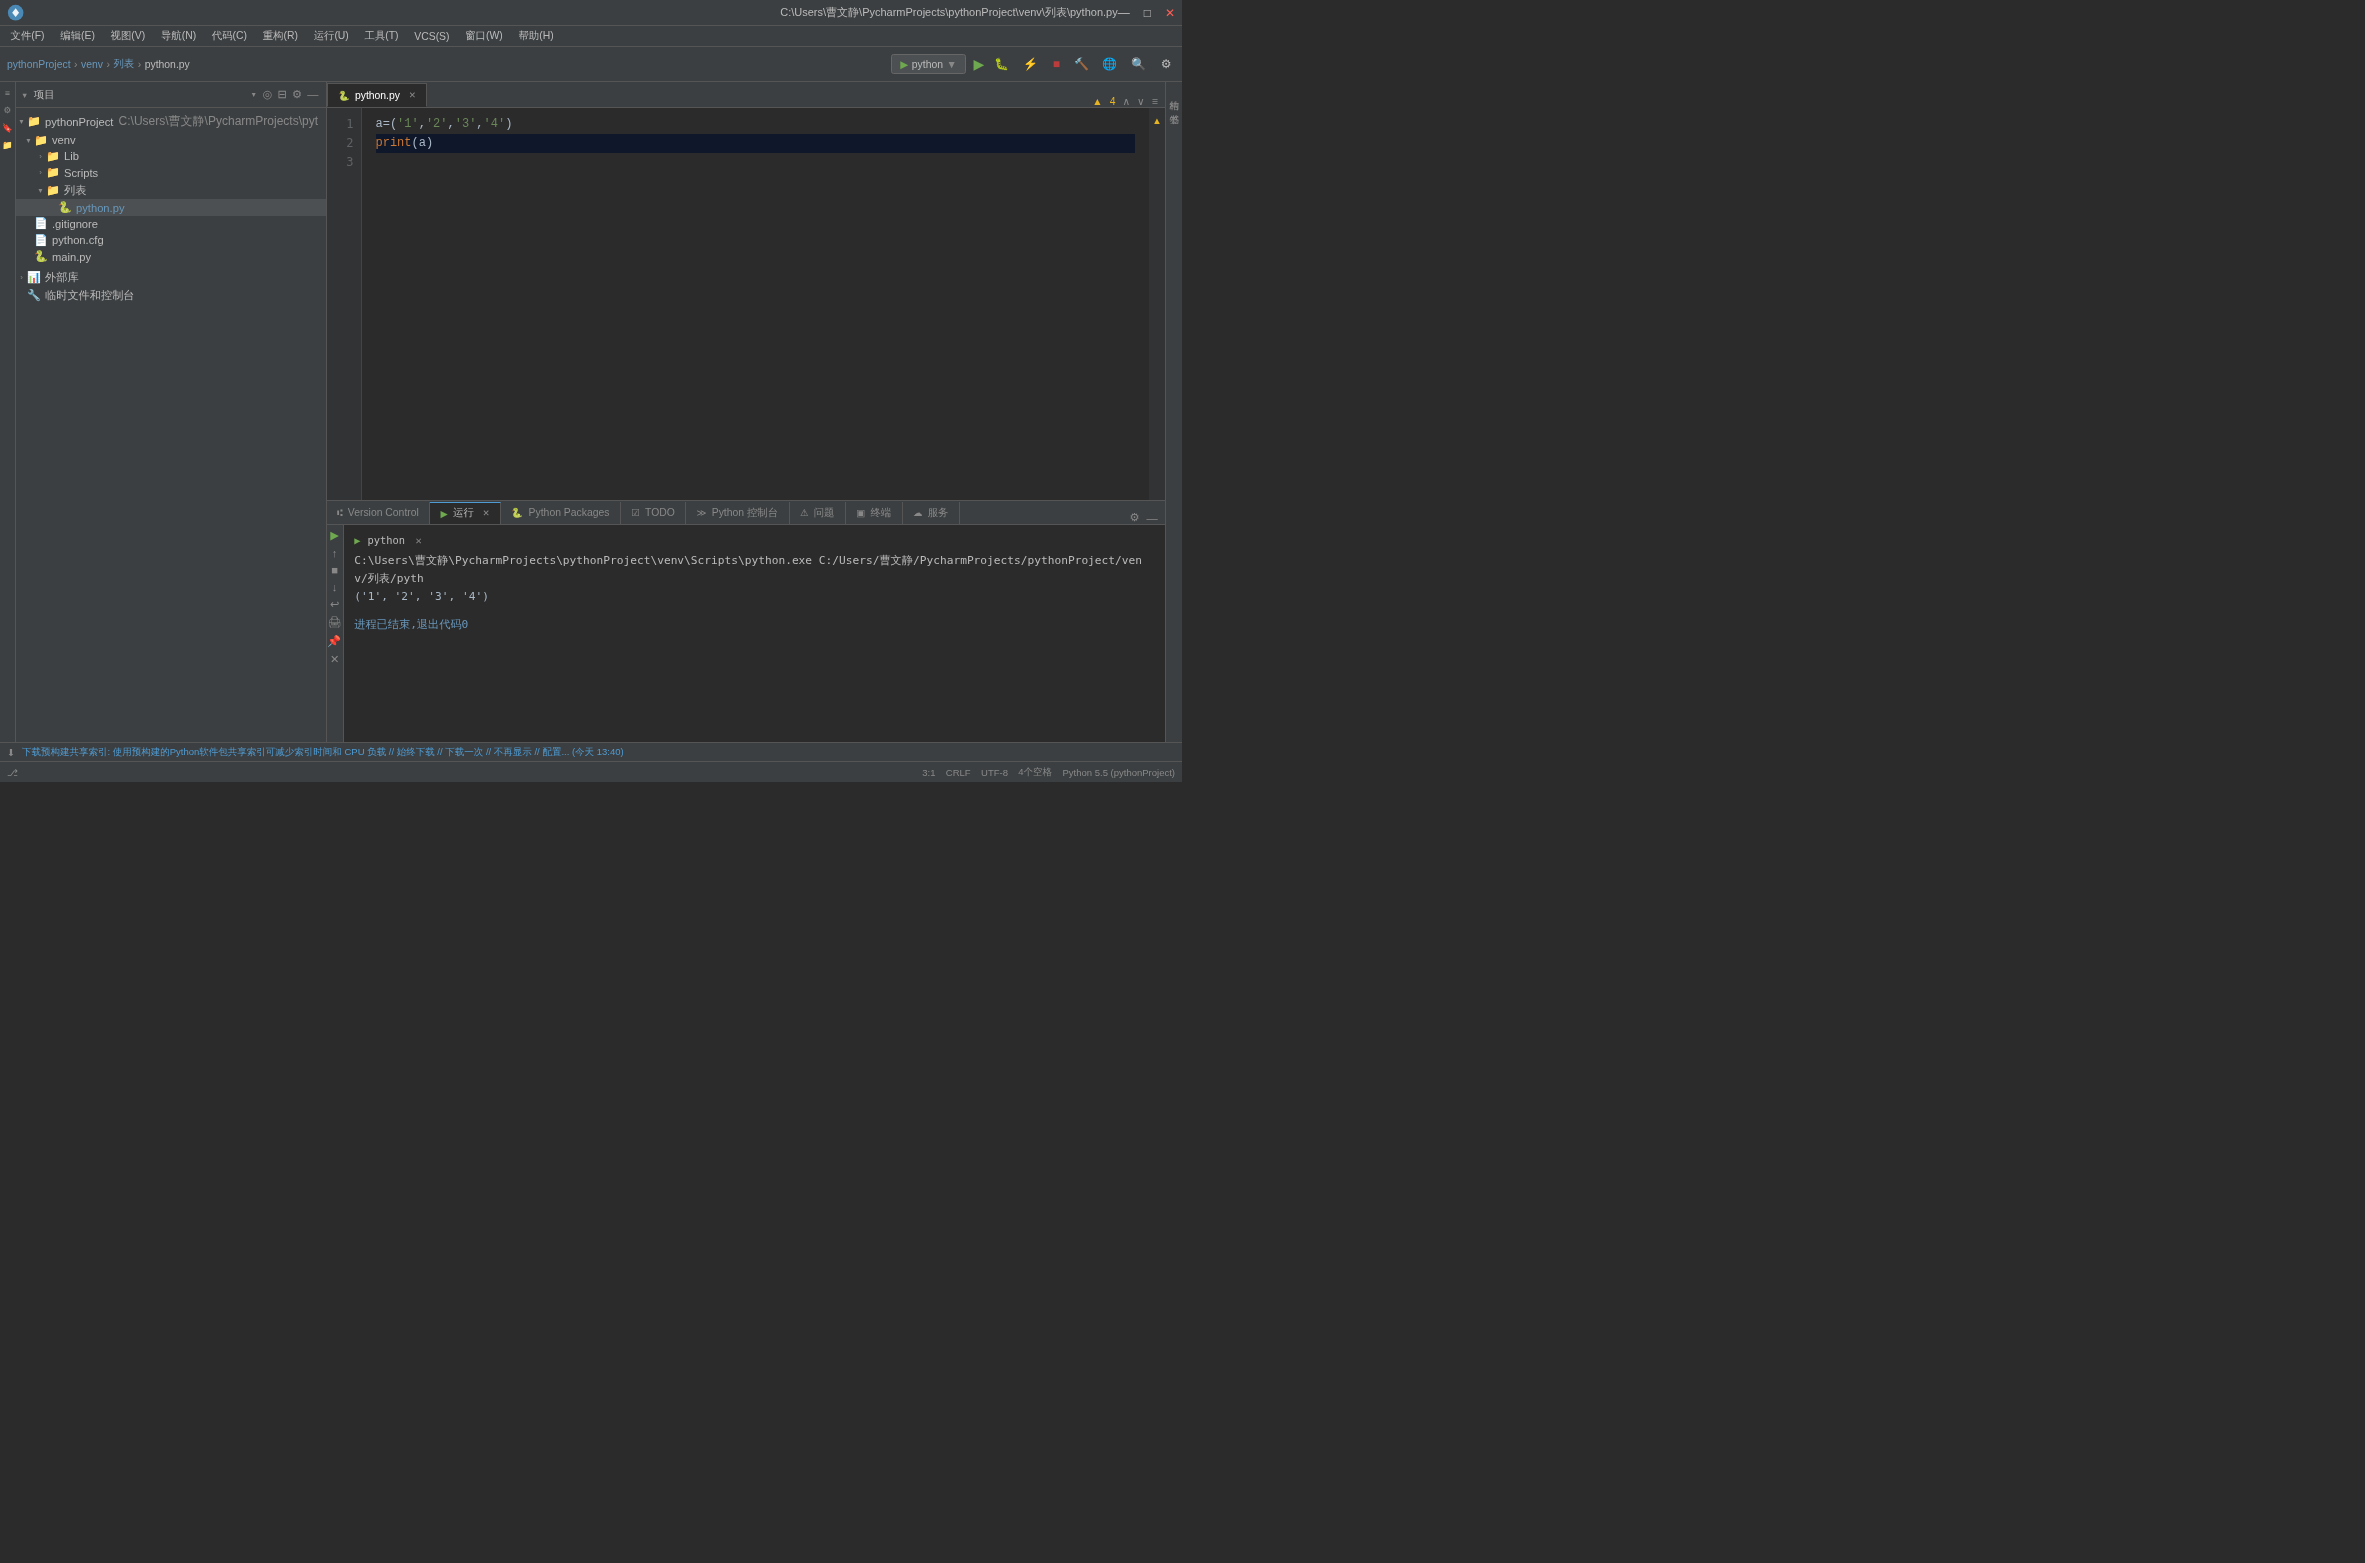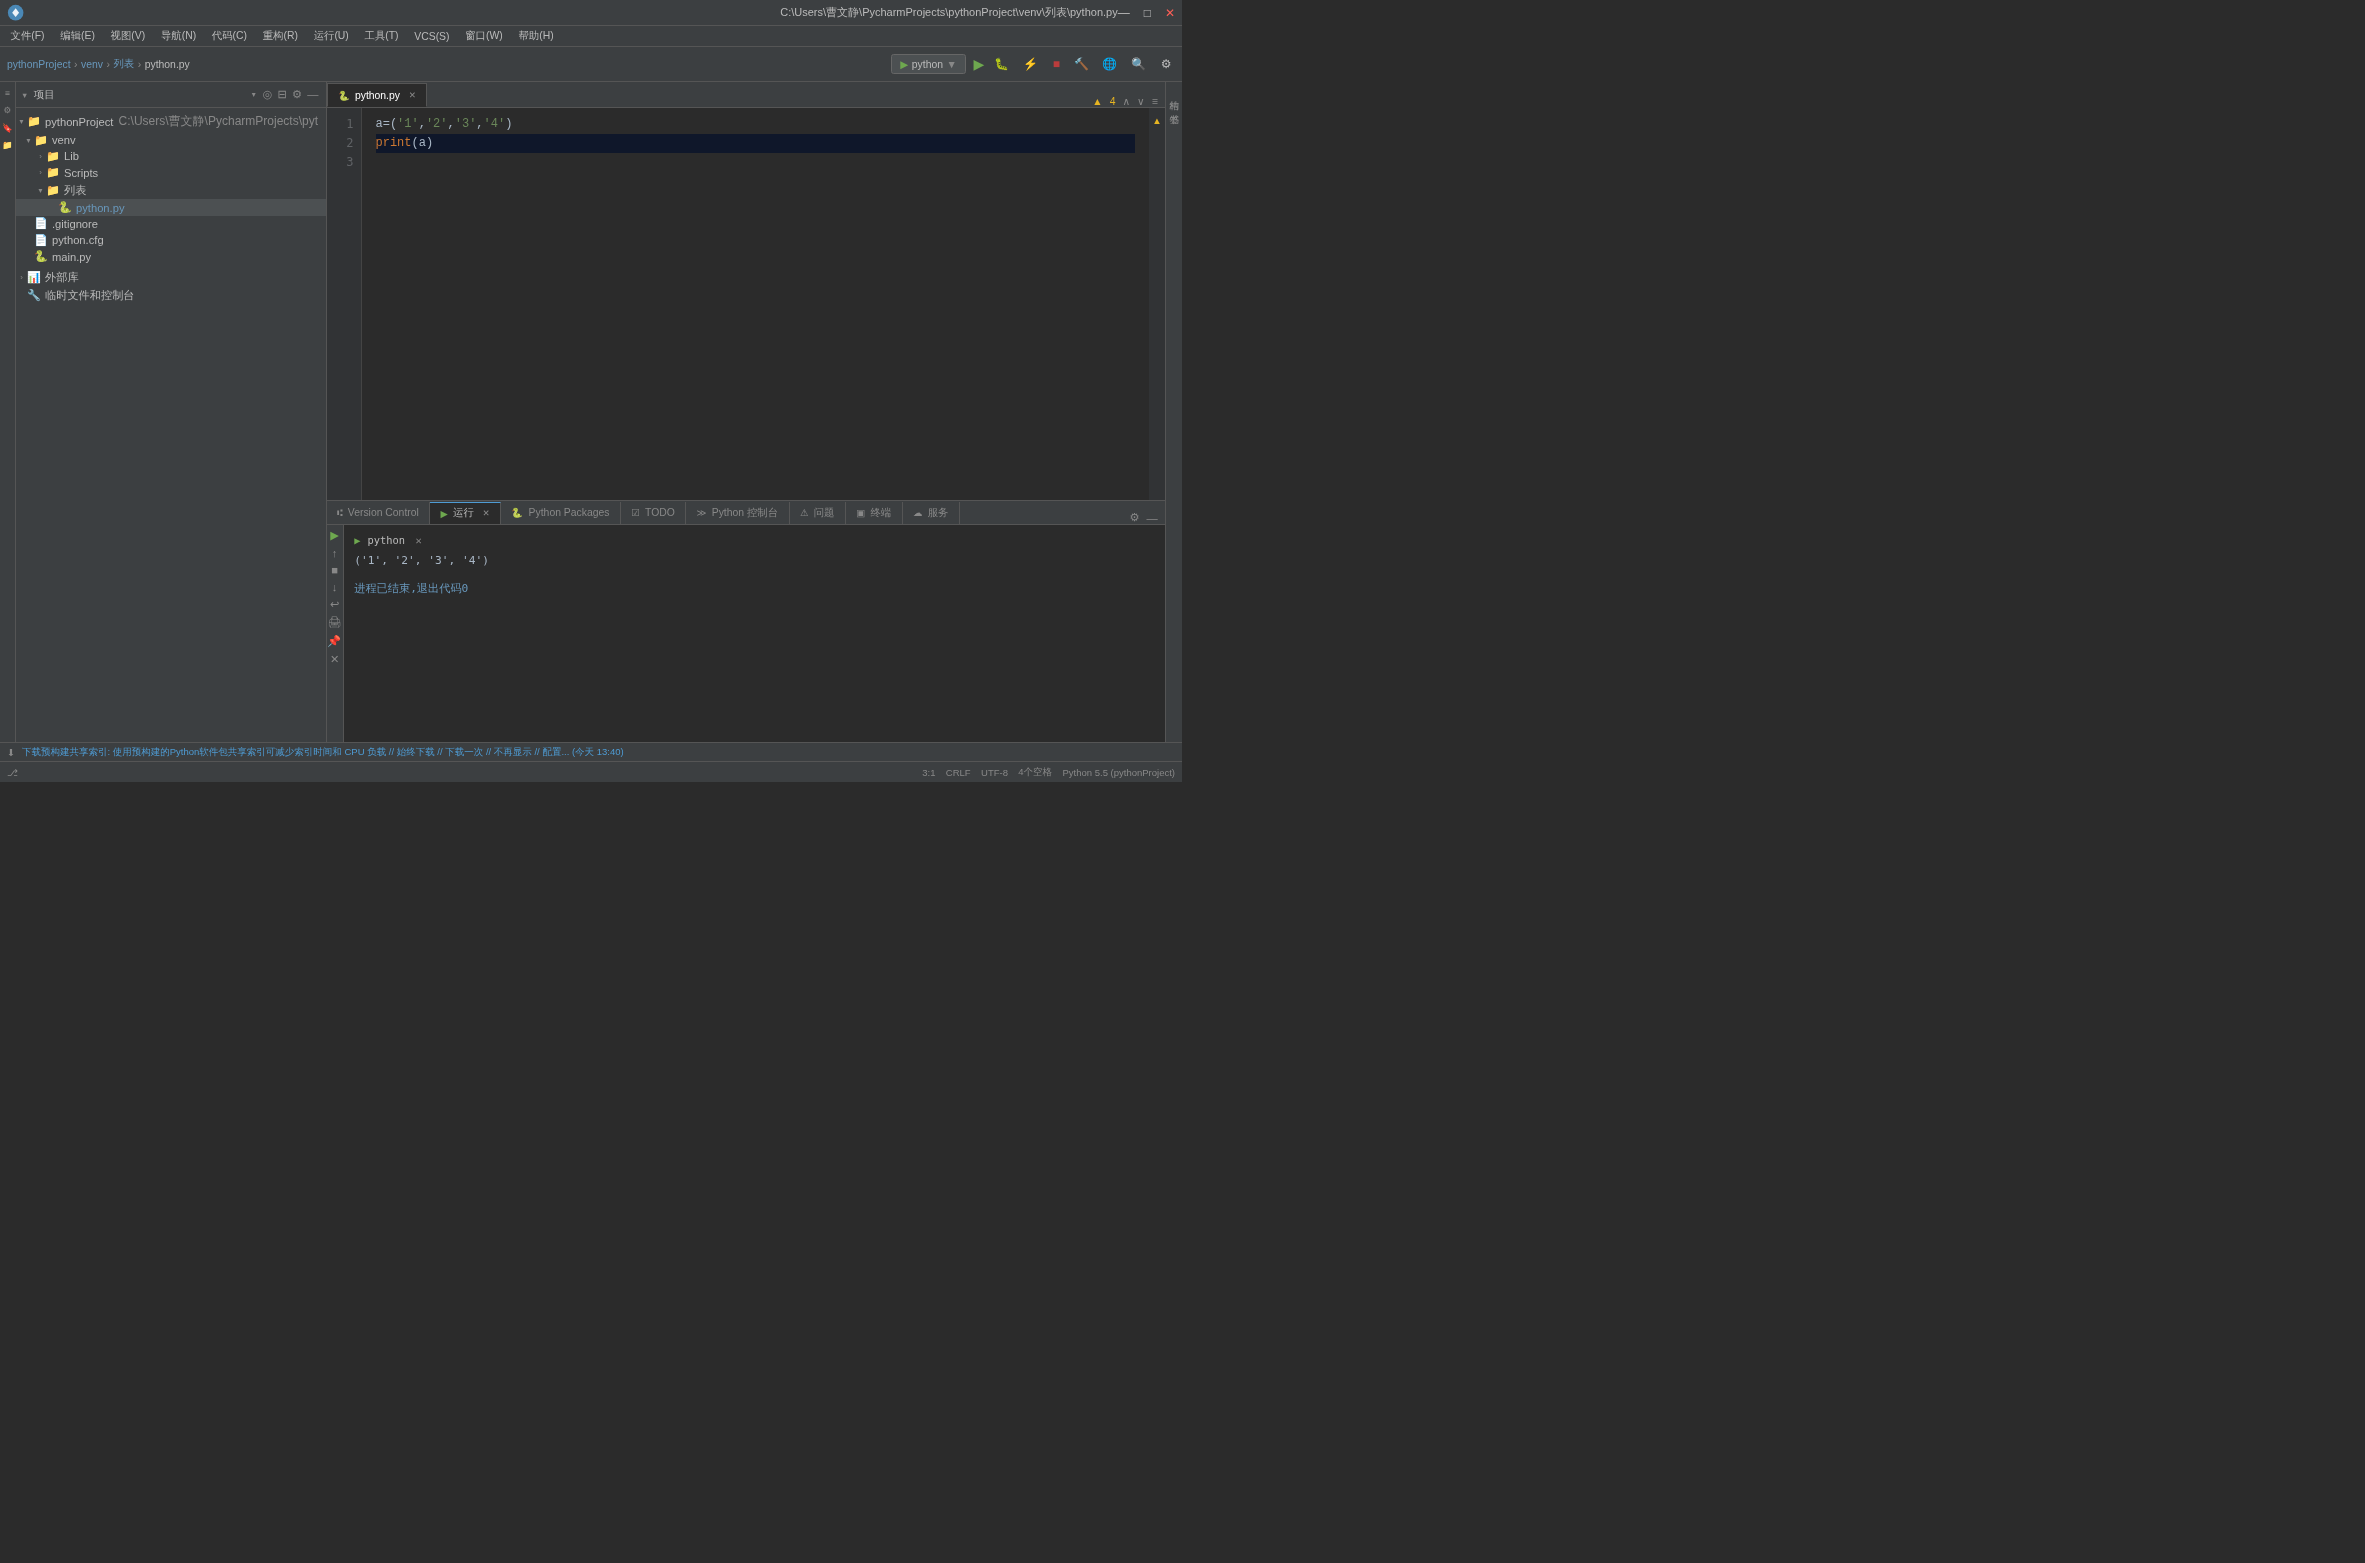--- a/index.html
+++ b/index.html
@@ -681,20 +681,23 @@
             <span class="run-left-icon gray">🖨</span>
             <span class="run-left-icon gray">📌</span>
             <span class="run-left-icon gray">✕</span>
           </div>
           <div id="run-output">
             <div style="display:flex; align-items:center; gap:7px; margin-bottom:3.5px;">
               <span style="color:#6ea84f; font-size:10.4px;">▶</span>
               <span style="color:#bbb; font-size:10.4px;">python</span>
               <span style="color:#888; font-size:10.4px; margin-left:3.5px;">✕</span>
             </div>
+            <div class="output-cmd">
+              C:\Users\曹文静\PycharmProjects\pythonProject\venv\Scripts\python.exe C:/Users/曹文静/PycharmProjects/pythonProject/venv/列表/pyth
+            </div>
             <div class="output-result">('1', '2', '3', '4')</div>
             <div style="height:10.4px;"></div>
             <div class="output-exit">进程已结束,退出代码0</div>
           </div>
         </div>
       </div>
     </div>
 
     <div id="right-panel-tabs">
       <span class="right-tab-label">结构</span>

